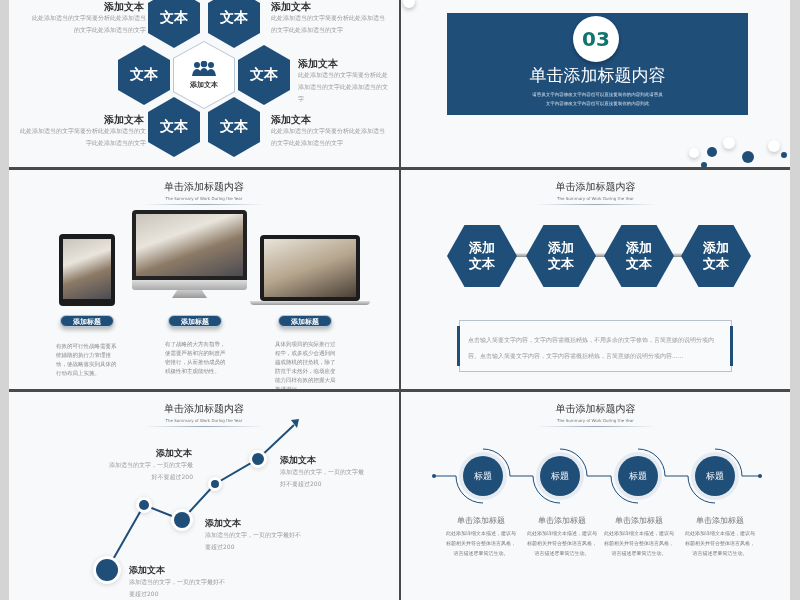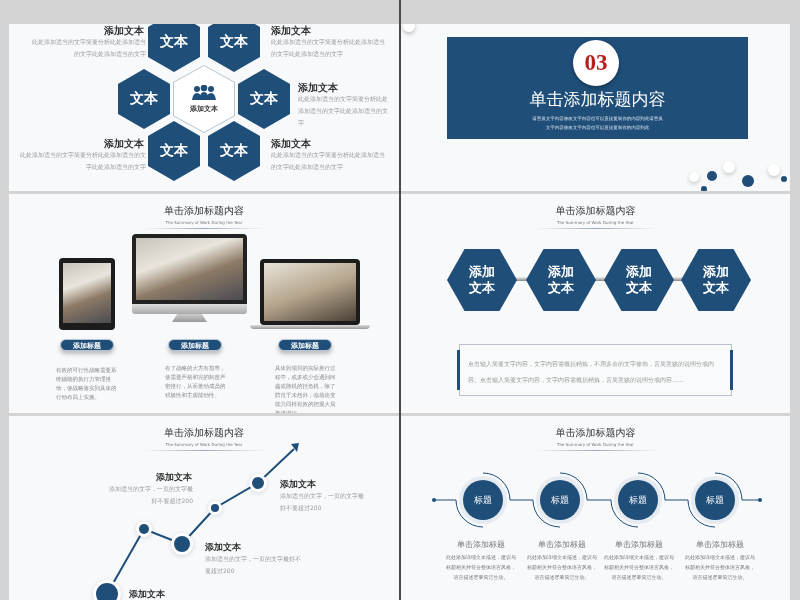--- a/index.html
+++ b/index.html
@@ -1,18 +1,18 @@
 <!DOCTYPE html>
 <html><head>
 <meta charset="utf-8">
 <style>
   * { box-sizing: border-box; margin: 0; padding: 0; }
   html, body { width: 800px; height: 600px; overflow: hidden; background: #d4d4d4; }
   body { position: relative; font-family: "DejaVu Sans", "Liberation Sans", sans-serif; }
-  .panel { position: absolute; background: #f7f9fb; overflow: hidden; margin-top: 24px; }
+  .panel { position: absolute; background: #f7f9fb; overflow: hidden; }
   .p1 { left: 9px;   top: 0;     width: 390px; height: 167px; }
   .p2 { left: 401px; top: 0;     width: 389px; height: 167px; }
   .p3 { left: 9px;   top: 170px; width: 390px; height: 219px; }
   .p4 { left: 401px; top: 170px; width: 389px; height: 219px; }
   .p5 { left: 9px;   top: 392px; width: 390px; height: 208px; }
   .p6 { left: 401px; top: 392px; width: 389px; height: 208px; }
   .sep-v { position: absolute; left: 399px; top: 0; width: 2px; height: 600px; background: #4a4a4a; }
   .sep-h { position: absolute; left: 9px; width: 781px; height: 3px; background: #4a4a4a; }
 
   .hex { position: absolute; clip-path: polygon(50% 0, 100% 25%, 100% 75%, 50% 100%, 0 75%, 0 25%); background: #1f4e79; color: #fff; display: flex; align-items: center; justify-content: center; font-weight: bold; }
@@ -87,21 +87,21 @@
   <div class="lbl-title" style="left:289px;top:57px;">添加文本</div>
   <div class="lbl-desc" style="left:289px;top:69px;width:90px;">此处添加适当的文字简要分析此处添加适当的文字此处添加适当的文字</div>
   <div class="lbl-title" style="left:95px;top:113px;">添加文本</div>
   <div class="lbl-desc" style="left:10px;top:125px;width:127px;text-align:right;">此处添加适当的文字简要分析此处添加适当的文字此处添加适当的文字</div>
   <div class="lbl-title" style="left:262px;top:113px;">添加文本</div>
   <div class="lbl-desc" style="left:262px;top:125px;width:115px;">此处添加适当的文字简要分析此处添加适当的文字此处添加适当的文字</div>
 </div>
 
 <div class="panel p2">
   <div style="position:absolute;left:46px;top:13px;width:301px;height:102px;background:#1f4e79;"></div>
-  <div style="position:absolute;left:172px;top:16px;width:46px;height:46px;border-radius:50%;background:#fff;color:#b91c1c;font-size:23px;font-weight:bold;display:flex;align-items:center;justify-content:center;box-shadow:0 2px 4px rgba(0,0,0,.3);font-family:Liberation Serif, serif;">03</div>
+  <div style="position:absolute;left:172px;top:16px;width:46px;height:46px;border-radius:50%;background:#fff;color:#0f766e;font-size:20px;font-weight:bold;display:flex;align-items:center;justify-content:center;box-shadow:0 2px 4px rgba(0,0,0,.3);">03</div>
   <div style="position:absolute;left:46px;top:64px;width:301px;text-align:center;color:#fff;font-size:17px;">单击添加标题内容</div>
   <div style="position:absolute;left:46px;top:90px;width:301px;text-align:center;color:#dfe7ef;font-size:4.5px;line-height:9px;">
     <div>请替换文字内容修改文字内容也可以直接复制你的内容到此请替换</div>
     <div>文字内容修改文字内容也可以直接复制你的内容到此</div>
   </div>
 
   <div style="position:absolute;left:2px;top:-4px;width:12px;height:12px;border-radius:50%;background:#fff;box-shadow:0 2px 4px rgba(0,0,0,.25);"></div>
   <div style="position:absolute;left:306px;top:147px;width:10px;height:10px;border-radius:50%;background:#1f4e79;"></div>
   <div style="position:absolute;left:341px;top:151px;width:12px;height:12px;border-radius:50%;background:#1f4e79;"></div>
   <div style="position:absolute;left:380px;top:152px;width:6px;height:6px;border-radius:50%;background:#1f4e79;"></div>

